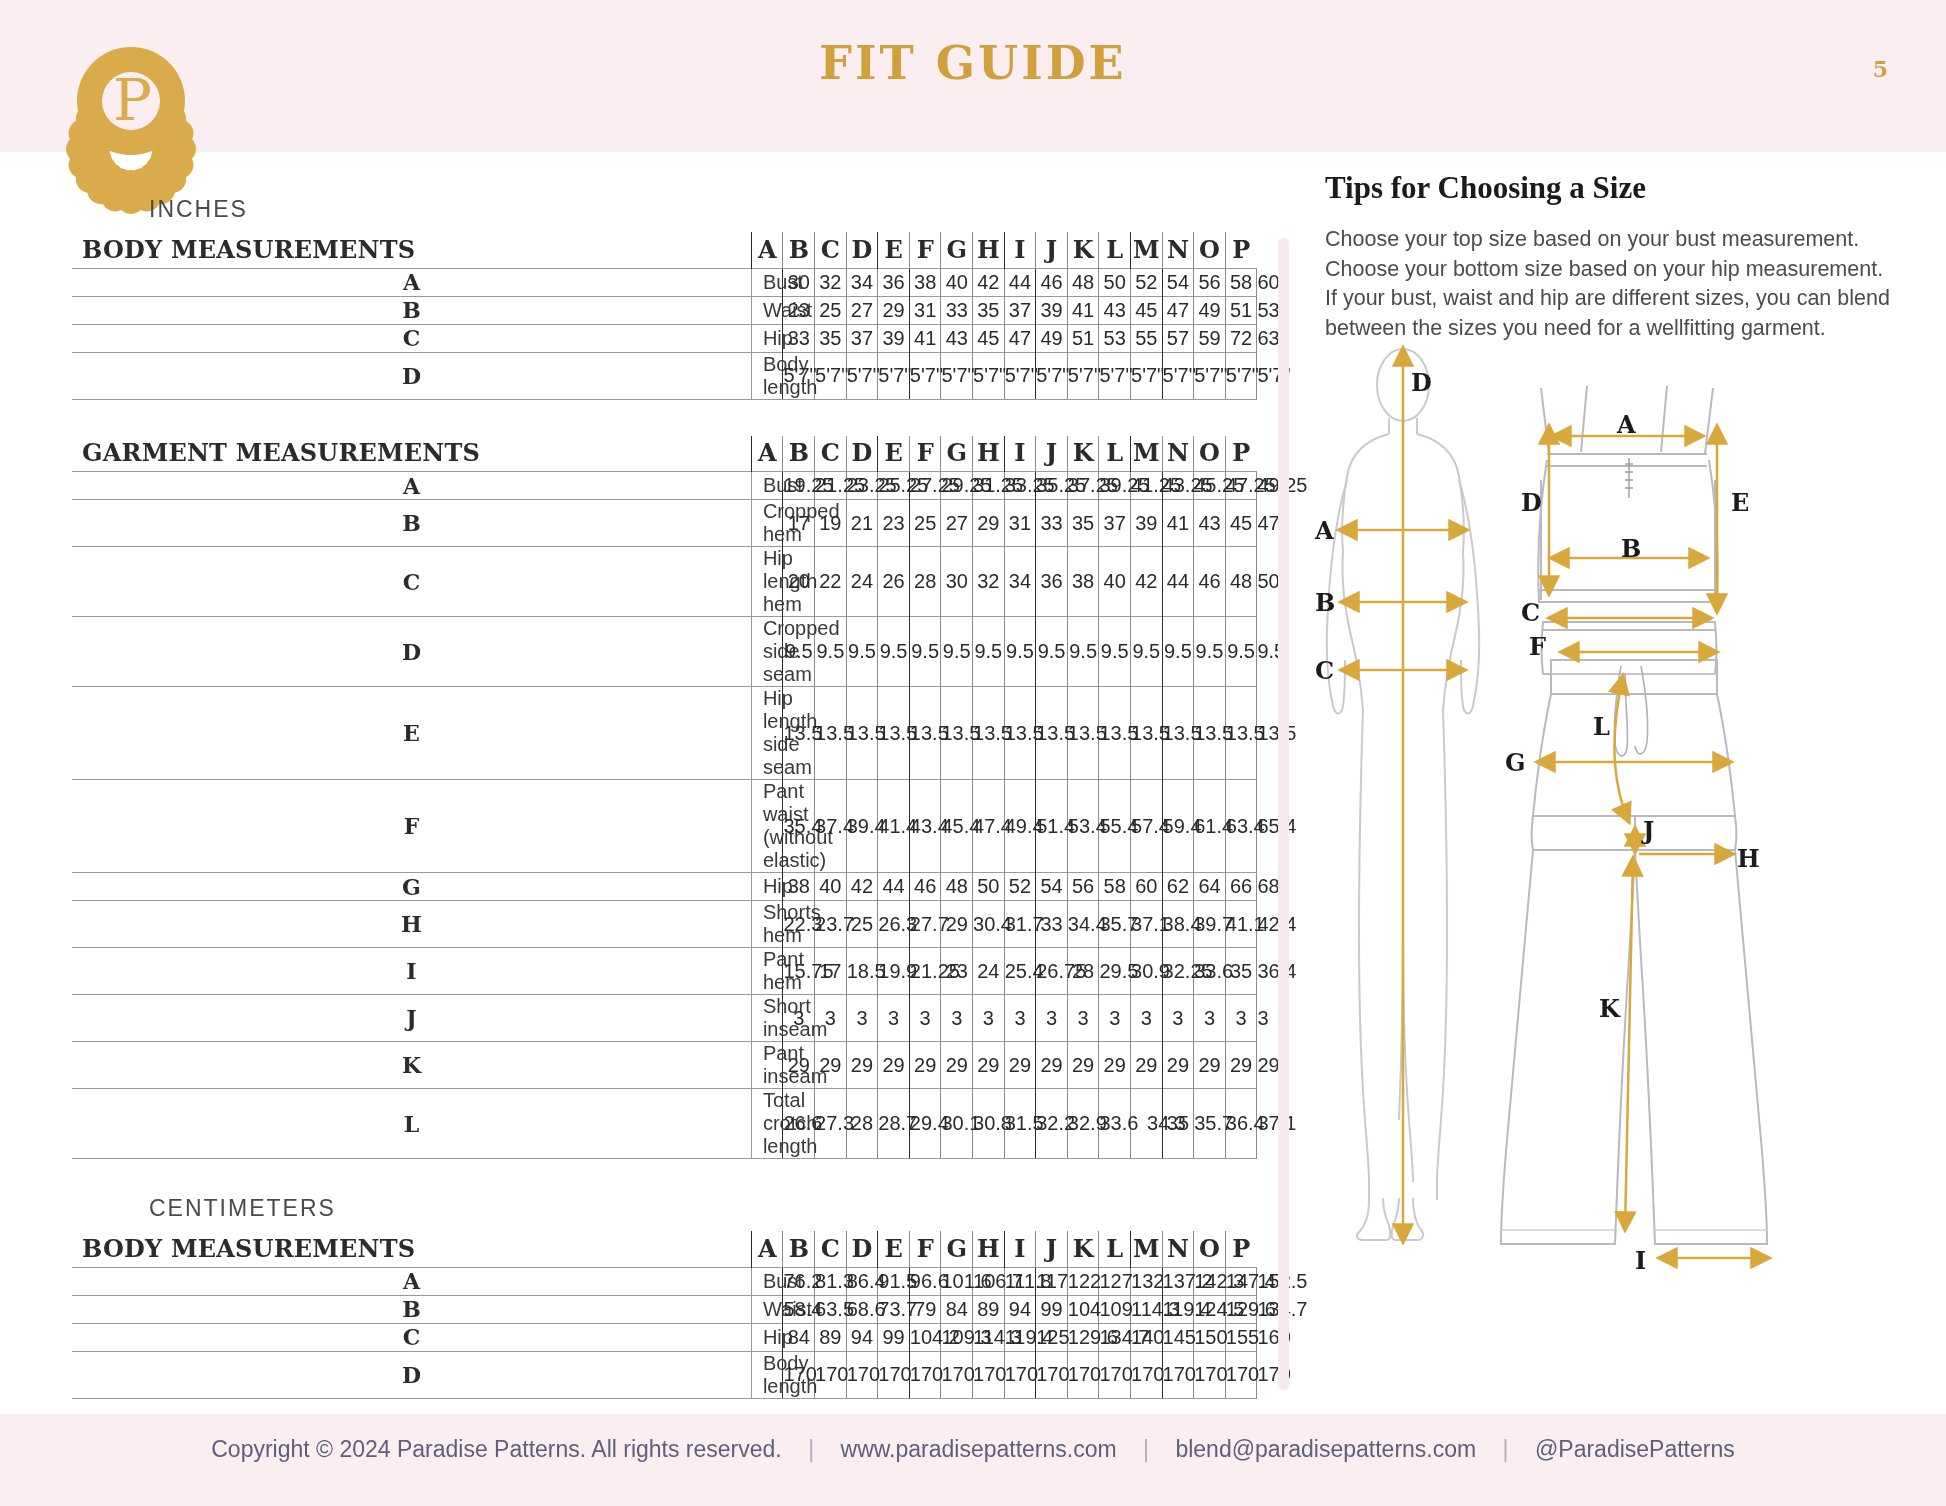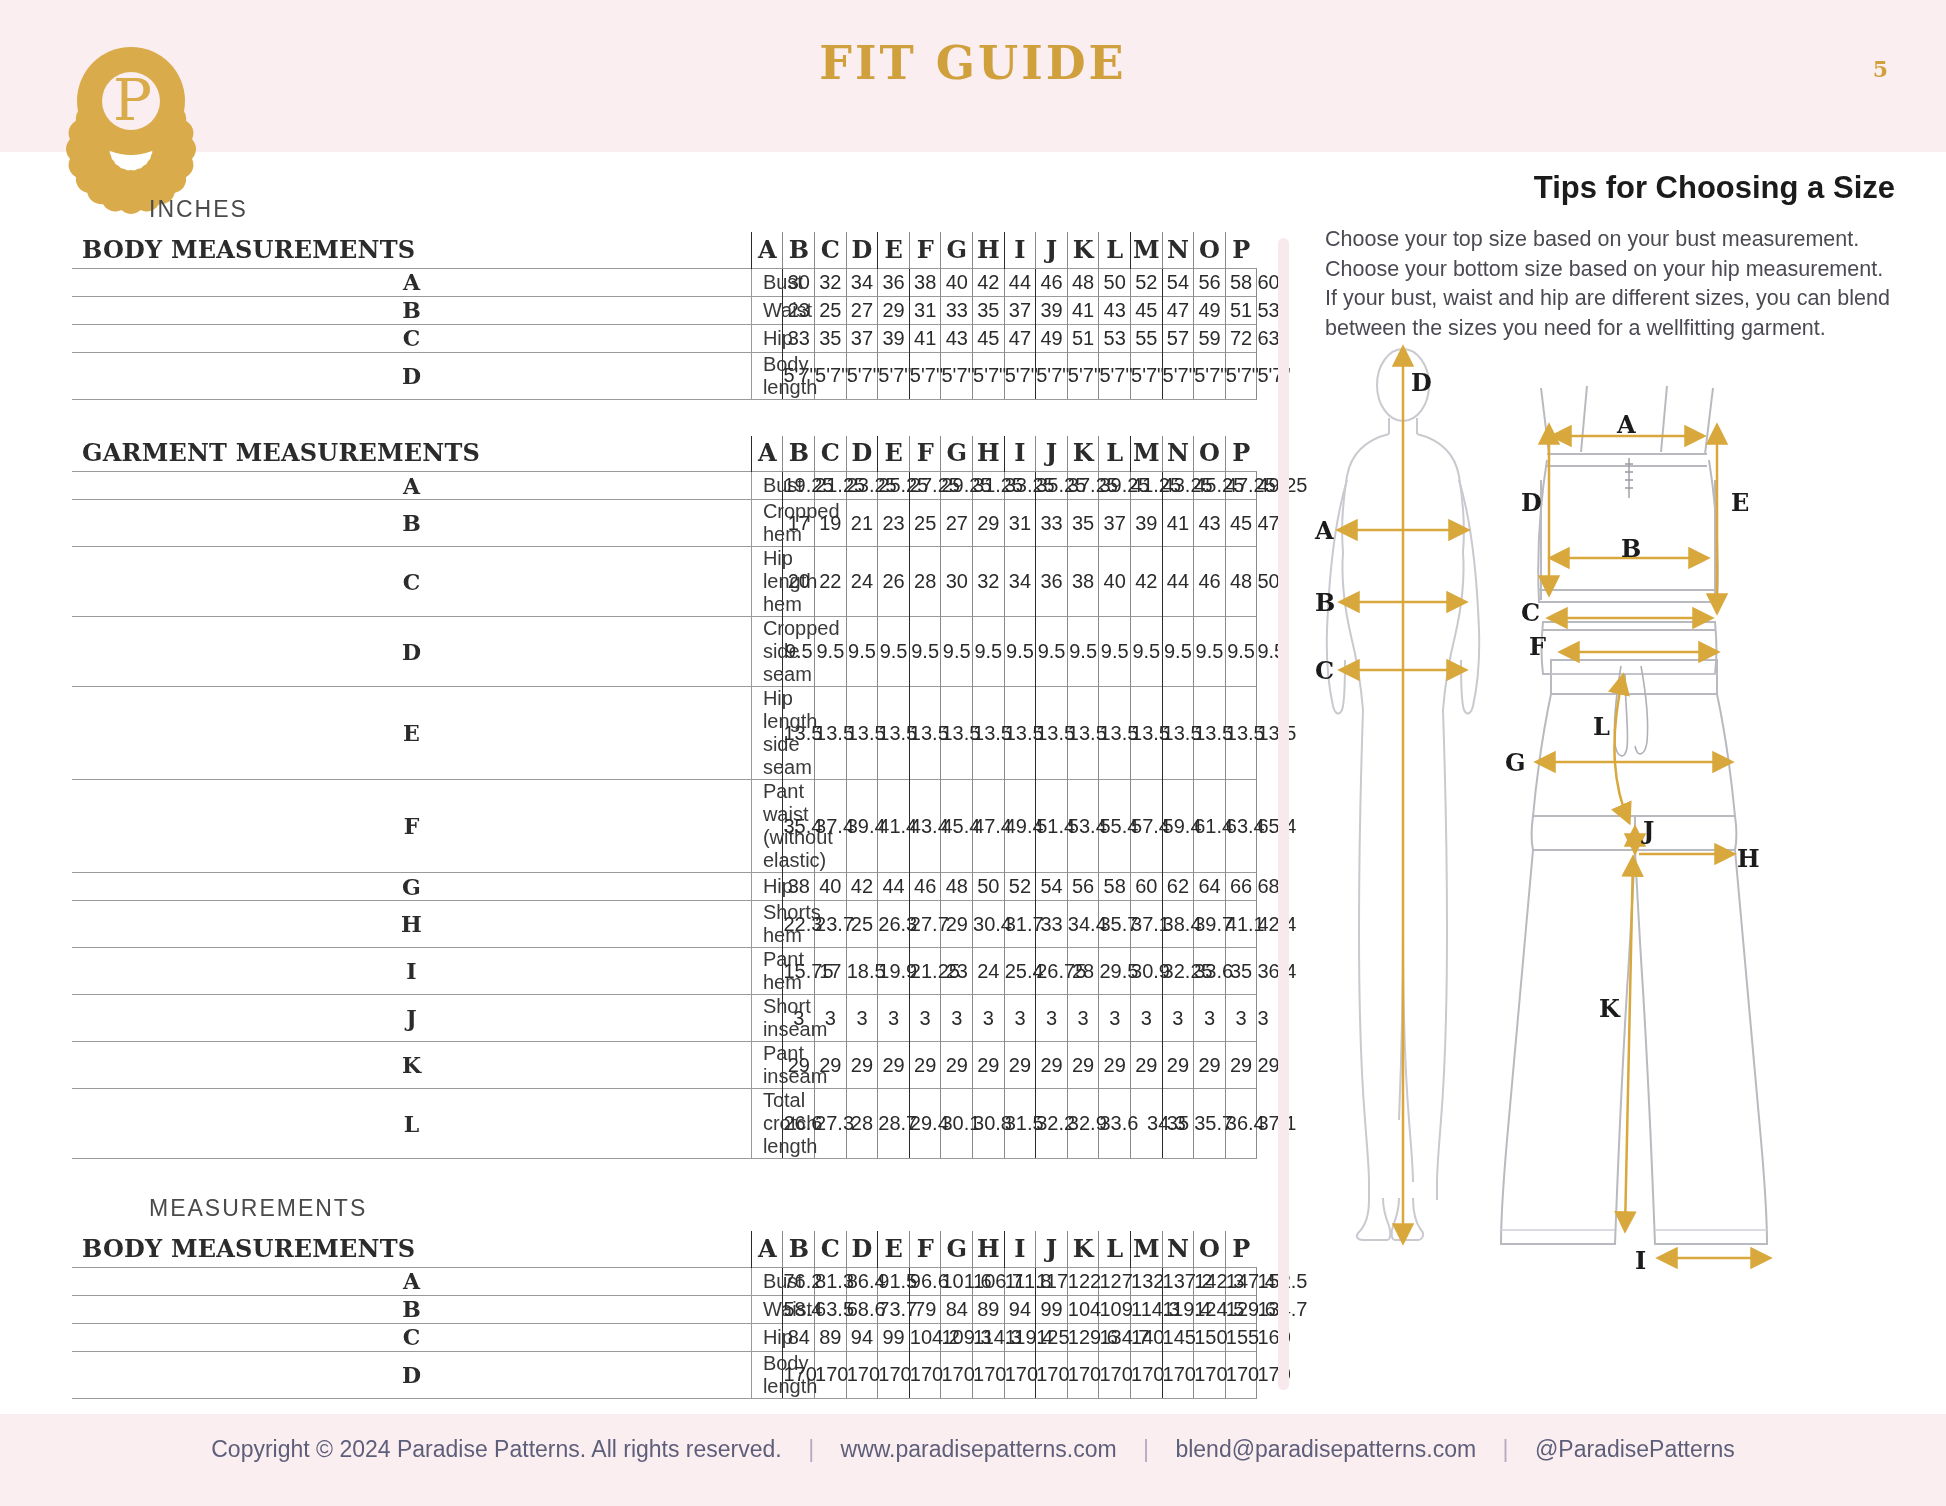--- a/index.html
+++ b/index.html
@@ -136,21 +136,21 @@
   #v-divider{
     position:absolute;left:1278px;top:238px;
     width:11px;height:1152px;border-radius:6px;
     background:#f7e9ec;
   }
   
   #right-col{
     position:absolute;left:1325px;top:170px;width:570px;
   }
   #tips-title{
-    text-align:right;font-family:Liberation Sans, sans-serif;font-weight:bold;
+    text-align:left;font-family:Liberation Serif, serif;font-weight:bold;
     font-size:31px;color:#1b1b1b;margin-bottom:19px;
   }
   #tips-body{
     font-size:21.5px;line-height:1.38;color:#4a4a52;
     font-family:"Liberation Sans", sans-serif;
   }
   #illustration{
     position:absolute;left:1325px;top:330px;width:600px;height:1080px;
   }
   .dimlabel{
@@ -560,21 +560,21 @@
           <td class="vsep" style="width: 31.6px;">35</td>
           <td class="vsepthin" style="width: 31.6px;">35.7</td>
           <td class="vsepthin" style="width: 31.6px;">36.4</td>
           <td class="vsepthin" style="width: 31.6px;">37.1</td>
         </tr>
       </tbody>
   </table>
 
   <div style="height:30px"></div>
 
-  <div class="unit-label">MEASUREMENTS</div>
+  <div class="unit-label">CENTIMETERS</div>
   <table class="meas">
     <tbody id="tbody-cm-body">
         <tr class="hdr">
           <th class="title" style="width: 679.4px;">BODY MEASUREMENTS</th>
           <th class="vsep" style="width: 31.6px;">A</th>
           <th class="vsepthin" style="width: 31.6px;">B</th>
           <th class="vsepthin" style="width: 31.6px;">C</th>
           <th class="vsepthin" style="width: 31.6px;">D</th>
           <th class="vsep" style="width: 31.6px;">E</th>
           <th class="vsepthin" style="width: 31.6px;">F</th>

